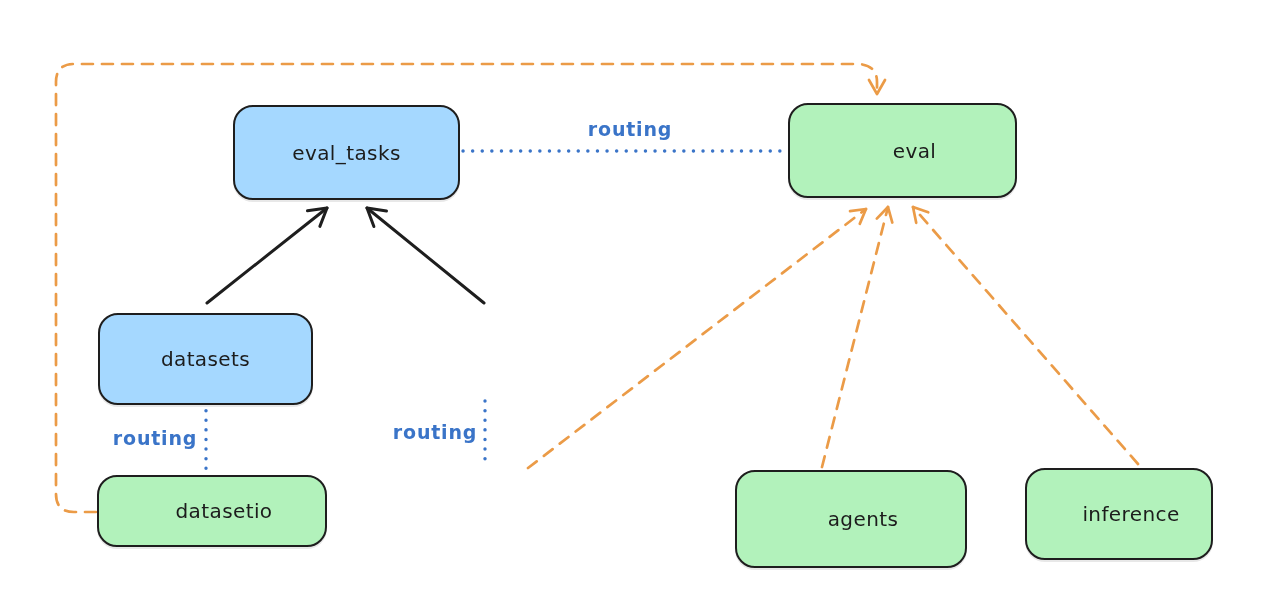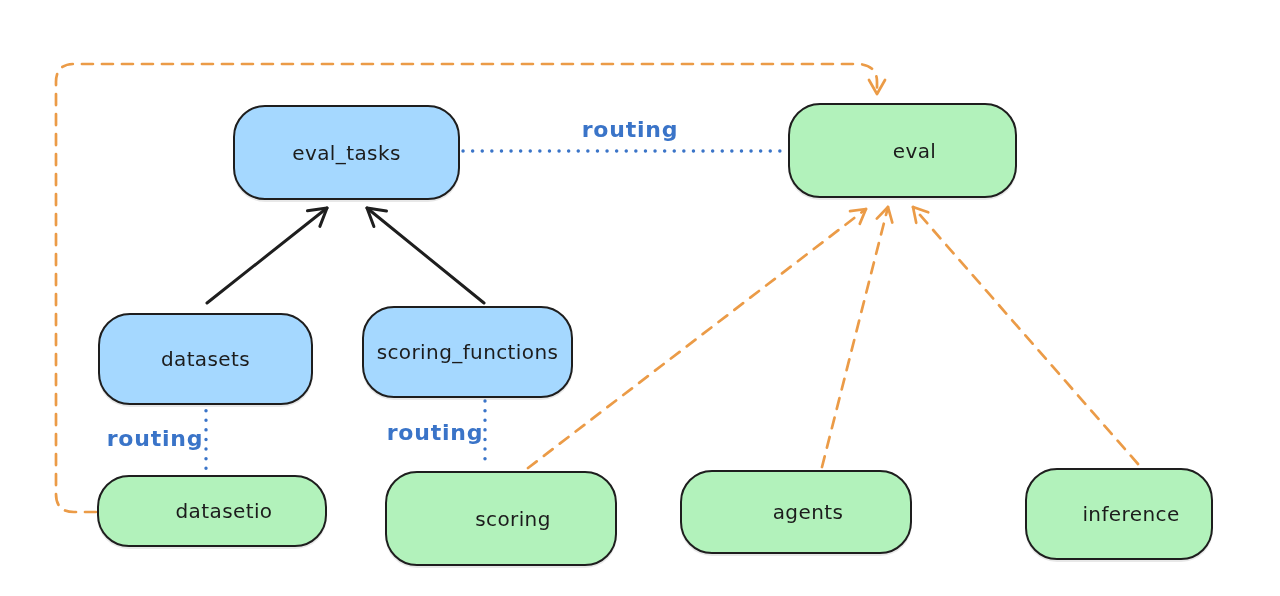--- a/index.html
+++ b/index.html
@@ -19,30 +19,30 @@
   }
   .canvas{position:relative;width:1280px;height:596px;background:var(--canvas-bg);}
   .edges{position:absolute;left:0;top:0;width:1280px;height:596px;}
   .edge-black{stroke:var(--black-arrow);stroke-width:3;fill:none;stroke-linecap:round;stroke-linejoin:round;}
   .edge-blue-dotted{stroke:var(--routing-blue);stroke-width:3.4;fill:none;stroke-dasharray:0.1 9.5;stroke-linecap:round;}
   .edge-orange{stroke:var(--orange);stroke-width:2.7;fill:none;stroke-dasharray:11 9;stroke-linecap:round;stroke-linejoin:round;}
   .node{
     position:absolute;
     display:flex;align-items:center;justify-content:center;
     border:2.6px solid var(--node-border);
-    border-radius:32px;
+    border-radius:20px;
     box-sizing:border-box;
     box-shadow:0 2px 0 rgba(30,30,30,0.10);
     font-size:20px;color:#1c1c1c;letter-spacing:0.4px;
   }
   .node.blue{background:var(--blue-fill);}
   .node.green{background:var(--green-fill);padding-left:24px;}
   .edge-label{
     position:absolute;transform:translate(-50%,-50%);
-    color:var(--routing-blue);font-size:22px;font-weight:600;letter-spacing:0.8px;
+    color:var(--routing-blue);font-size:19px;font-weight:600;letter-spacing:0.8px;
     white-space:nowrap;
   }
 </style>
 </head>
 <body>
 
 <div class="canvas">
 
   <svg class="edges" width="1280" height="596" viewBox="0 0 1280 596" xmlns="http://www.w3.org/2000/svg">
     <defs>
@@ -72,33 +72,27 @@
   </div>
 
   <div class="node green" style="left:788px;top:103px;width:229px;height:95px">
     <span>eval</span>
   </div>
 
   <div class="node blue" style="left:98px;top:313px;width:215px;height:92px">
     <span>datasets</span>
   </div>
 
-  <div class="node blue" style="left:362px;top:306px;width:211px;height:92px">
-    <span>scoring_functions</span>
-  </div>
 
   <div class="node green" style="left:97px;top:475px;width:230px;height:72px">
     <span>datasetio</span>
   </div>
 
-  <div class="node green" style="left:385px;top:471px;width:232px;height:95px">
-    <span>scoring</span>
-  </div>
 
-  <div class="node green" style="left:680px;top:470px;width:232px;height:84px">
+  <div class="node green" style="left:735px;top:470px;width:232px;height:98px">
     <span>agents</span>
   </div>
 
   <div class="node green" style="left:1025px;top:468px;width:188px;height:92px">
     <span>inference</span>
   </div>
 
   <div class="edge-label" style="left:630px;top:129px">routing</div>
   <div class="edge-label" style="left:155px;top:438px">routing</div>
   <div class="edge-label" style="left:435px;top:432px">routing</div>

